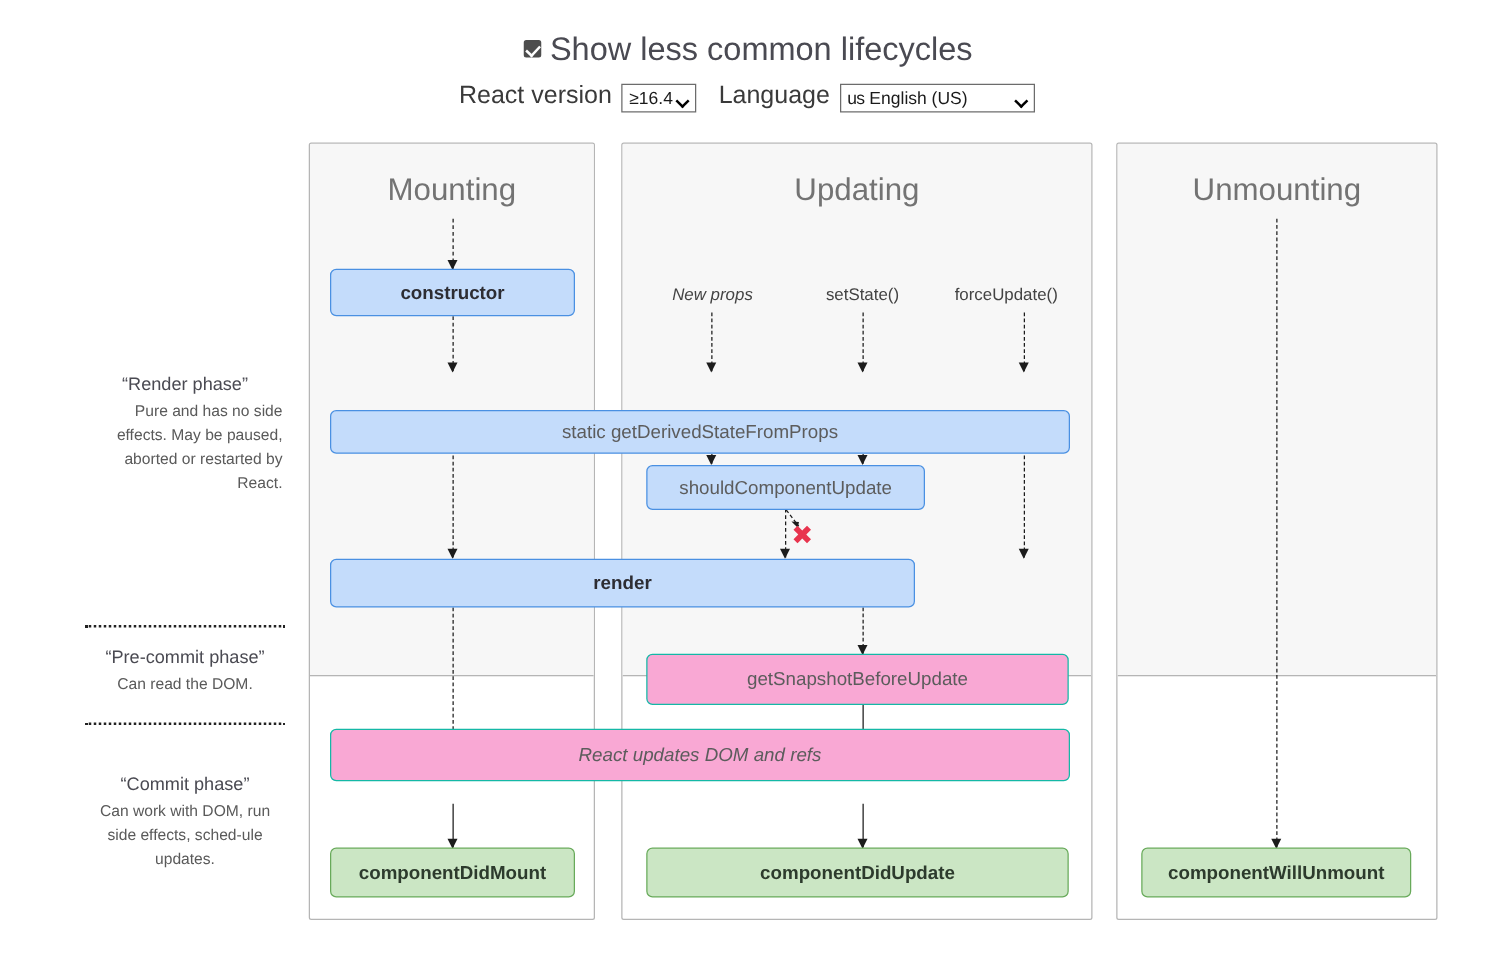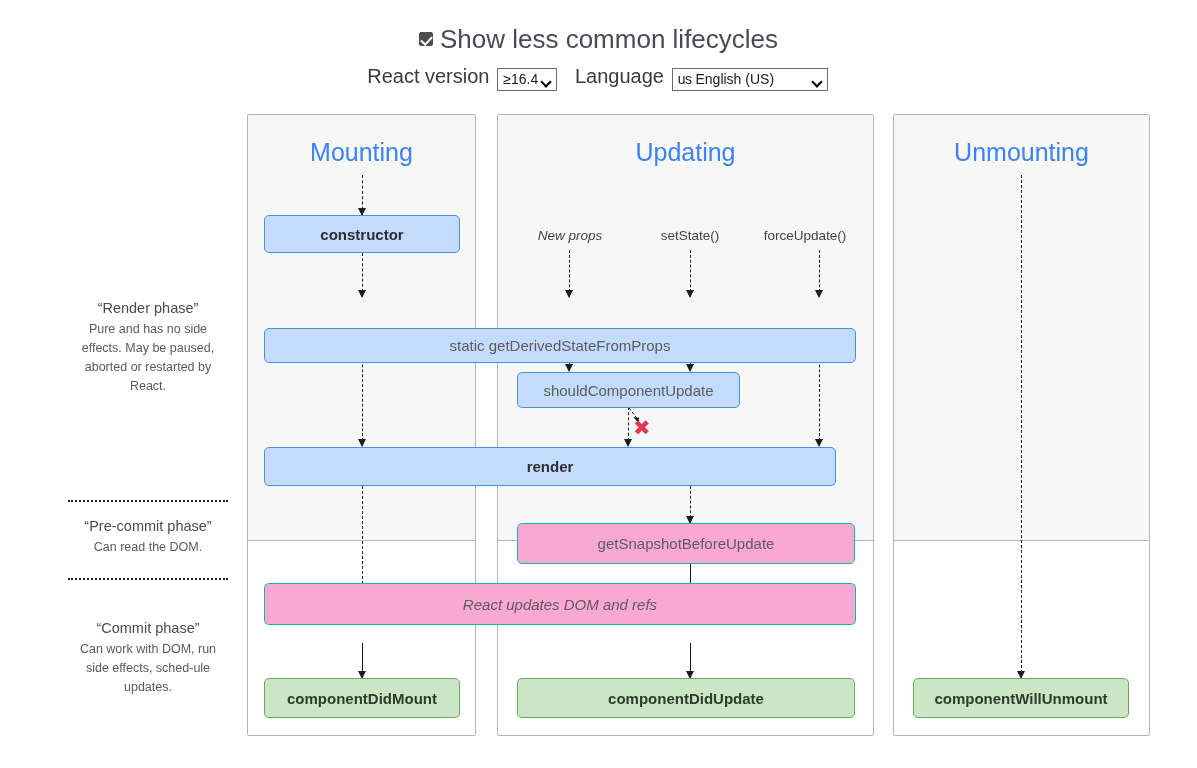--- a/index.html
+++ b/index.html
@@ -103,21 +103,21 @@
     overflow: hidden;
   }
   .panel .tint {
     position: absolute; left: 0; top: 0; right: 0;
     background: #f7f7f7;
     border-bottom: 1px solid #b5b5b5;
   }
   .panel-title {
     position: absolute; left: 0; right: 0; top: 22px;
     text-align: center;
-    font-size: 25px; color: #3b82f6; font-weight: 400;
+    font-size: 25px; color: #737373; font-weight: 400;
     line-height: 30px;
   }
 
   
   .box {
     position: absolute;
     border-radius: 5px;
     display: flex;
     align-items: center;
     justify-content: center;
@@ -187,21 +187,21 @@
     &nbsp;&nbsp;
     <span class="lbl">Language</span>
     <span class="sel wide">
       <span class="flag">us</span>
       <span>English (US)</span>
     </span>
   </div>
 
   <div class="phase" style="top:300px;">
     <div class="ph-title">“Render phase”</div>
-    <div class="ph-desc" style="padding:0 22px;">Pure and has no side effects. May be paused, aborted or restarted by React.</div>
+    <div class="ph-desc" style="padding:0 22px;text-align:right;">Pure and has no side effects. May be paused, aborted or restarted by React.</div>
   </div>
 
   <div class="dotline" style="top:500px;"></div>
 
   <div class="phase" style="top:518px;">
     <div class="ph-title">“Pre-commit phase”</div>
     <div class="ph-desc">Can read the DOM.</div>
   </div>
 
   <div class="dotline" style="top:578px;"></div>
@@ -317,21 +317,21 @@
     <div class="shaft" style="height:503px;"></div>
       <div class="head"></div>
   </div>
 
   <div class="box blue bold" style="left:264px; top:215px; width:196px; height:38px;">constructor</div>
 
   <div class="box blue dim" style="left:264px; top:296px; width:592px; height:35px;margin-top:32px;">static getDerivedStateFromProps</div>
 
   <div class="box blue dim" style="left:517px; top:372px; width:223px; height:36px;">shouldComponentUpdate</div>
 
-  <div class="box blue bold" style="left:264px; top:447px; width:572px; height:39px;">render</div>
+  <div class="box blue bold" style="left:264px; top:447px; width:468px; height:39px;">render</div>
 
   <div class="box yellow dim" style="left:517px; top:523px; width:338px; height:41px;">getSnapshotBeforeUpdate</div>
 
   <div class="box yellow italic dim" style="left:264px; top:583px; width:592px; height:42px;">React updates DOM and refs</div>
 
   <div class="box green bold" style="left:264px; top:678px; width:196px; height:40px;">componentDidMount</div>
 
   <div class="box green bold" style="left:517px; top:678px; width:338px; height:40px;">componentDidUpdate</div>
 
   <div class="box green bold" style="left:913px; top:678px; width:216px; height:40px;">componentWillUnmount</div>

